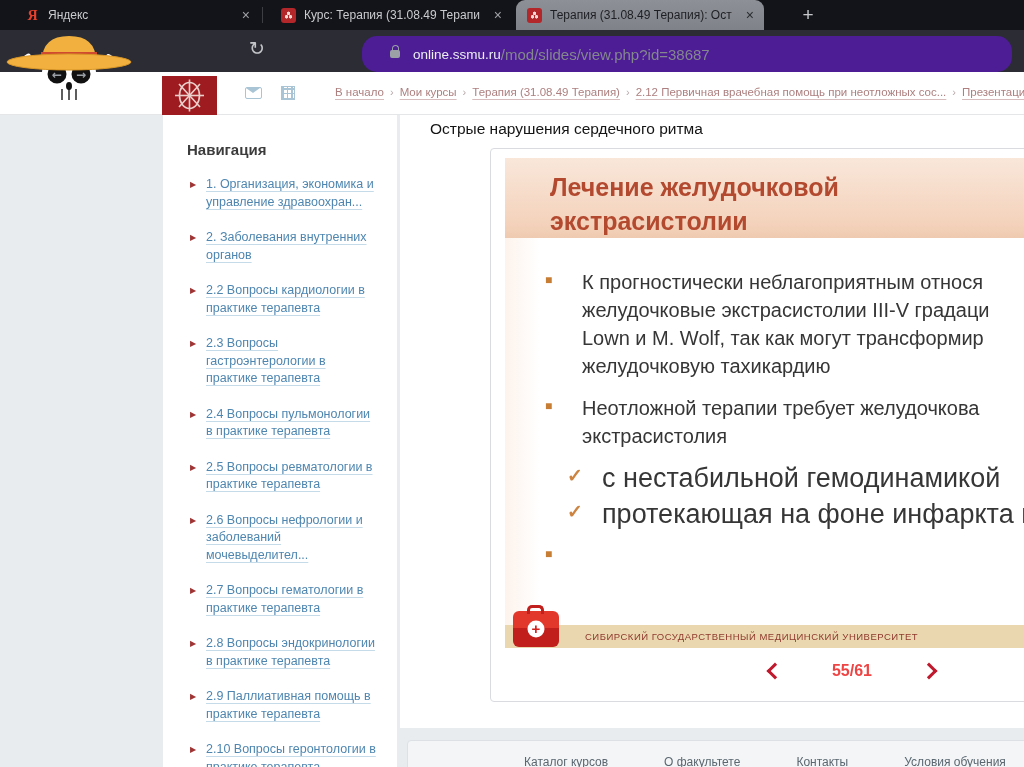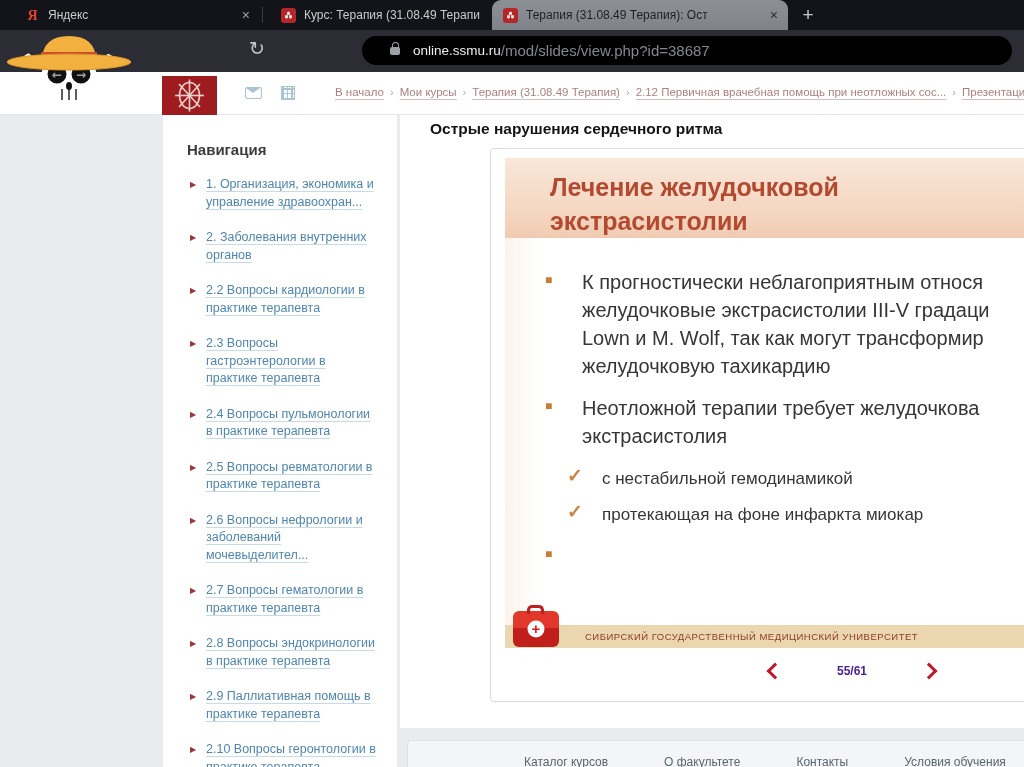--- a/index.html
+++ b/index.html
@@ -3,38 +3,38 @@
 <meta charset="utf-8">
 <style>
   html,body{margin:0;padding:0;width:1024px;height:767px;overflow:hidden;
     font-family:"Liberation Sans",sans-serif;background:#fff;position:relative}
 
   
   .tabbar{position:absolute;top:0;left:0;width:100%;height:30px;background:#131419;z-index:5}
   .tab{position:absolute;top:0;height:30px;display:flex;align-items:center;color:#c9cbce;font-size:12px;cursor:pointer}
   .tab-1{left:14px;width:246px}
   .tab-2{left:270px;width:242px}
-  .tab-3{left:492px;width:296px;background:linear-gradient(180deg,#8d9096,#7f8288);border-radius:9px 9px 0 0;color:#1d1f24}
+  .tab-3{left:516px;width:248px;background:linear-gradient(180deg,#8d9096,#7f8288);border-radius:9px 9px 0 0;color:#1d1f24}
   .tab-title{flex:1;overflow:hidden;white-space:nowrap}
   .tab-close{margin:0 10px 0 8px;color:#9fa2a7;font-size:14px;line-height:14px}
   .tab-3 .tab-close{color:#2b2d31}
   .tabsep{position:absolute;top:7px;left:262px;width:1px;height:16px;background:#3c3e44}
   .fav{width:15px;height:15px;margin:0 8px 0 11px;flex:0 0 auto;position:relative}
   .fav-yandex{color:#e8402c;font-weight:bold;font-size:14px;line-height:15px;text-align:center;font-family:"Liberation Serif",serif}
   .fav-ssmu{background:#b3262a;border-radius:3px}
   .fav-ssmu::after{content:"";position:absolute;inset:2px;
     background:radial-gradient(circle at 50% 30%,#f4d9d4 0 1.5px,transparent 2px),
                radial-gradient(circle at 32% 62%,#f4d9d4 0 1.5px,transparent 2px),
                radial-gradient(circle at 68% 62%,#f4d9d4 0 1.5px,transparent 2px)}
   .newtab{position:absolute;left:794px;top:3px;width:28px;height:24px;color:#c6c8cb;
     font-size:19px;text-align:center;line-height:23px;cursor:pointer}
 
   .toolbar{position:absolute;top:30px;left:0;width:100%;height:42px;background:#2b2c34;z-index:4}
   .reload{position:absolute;left:249px;top:7px;font-size:19px;color:#c3c5c9;cursor:pointer;font-family:"DejaVu Sans",sans-serif}
-  .urlbar{position:absolute;left:362px;top:6px;width:650px;height:29px;background:#000000;
+  .urlbar{position:absolute;left:362px;top:6px;width:650px;height:36px;background:#4c1d95;
     border-radius:15px;display:flex;align-items:center;padding-left:28px;box-sizing:border-box}
   .lock{width:10px;height:8px;background:#9aa0a6;border-radius:2px;position:relative;margin-right:13px;flex:0 0 auto}
   .lock::before{content:"";position:absolute;left:1.5px;top:-5px;width:7px;height:6px;
     border:1.5px solid #9aa0a6;border-bottom:none;border-radius:4px 4px 0 0;box-sizing:border-box}
   .url-domain{color:#eceef0;font-size:13.5px;white-space:pre}
   .url-path{color:#84878d;font-size:15px;white-space:pre}
 
   .skull{position:absolute;left:3px;top:24px;z-index:20}
   .skull svg{display:block}
   .skull text{font-family:"DejaVu Sans",sans-serif;font-weight:bold}
@@ -60,55 +60,55 @@
   
   .content{position:absolute;top:115px;bottom:0;left:0;width:100%;background:#e9ecef}
   .sidebar-card{position:absolute;left:163px;top:0;width:234px;height:100%;background:#fff;overflow:hidden}
   .nav-title{margin:26px 5px 0 24px;font-size:15px;font-weight:bold;color:#3c3c3c}
   .nav-item{display:flex;margin:18px 0 0 27px;cursor:pointer}
   .nav-marker{width:16px;flex:0 0 auto;font-size:8px;color:#9e3434;padding-top:4px}
   .nav-link{font-size:12.5px;line-height:17.5px;color:#4e86b0;white-space:pre;
     text-decoration:underline;text-decoration-color:#c6dbe9;text-underline-offset:3px}
 
   .main-card{position:absolute;left:400px;top:0;width:640px;height:613px;background:#fff}
-  .page-title{position:absolute;left:30px;top:5px;font-size:15.5px;font-weight:bold;color:#141414}
+  .page-title{position:absolute;left:30px;top:5px;font-size:15.5px;font-weight:normal;color:#141414}
 
   .slide-frame{position:absolute;left:90px;top:33px;width:562px;height:552px;background:#fff;
     border:1px solid #d9dbe0;border-radius:4px}
   .slide{position:absolute;left:14px;top:9px;width:548px;height:490px;overflow:hidden;
     background:linear-gradient(90deg,#fdf3ec 0,#fff 34px)}
   .slide-header{height:80px;background:linear-gradient(180deg,#f9e7da 0%,#f4d3bc 80%,#efcab1 100%)}
   .slide-title{padding:12px 0 0 45px;font-size:25px;line-height:34px;font-weight:bold;
     color:#b3492f;white-space:pre}
   .slide-body{padding-top:30px}
   .b-row{display:flex;padding-left:40px;margin-bottom:14px}
   .b-row .marker{width:37px;flex:0 0 auto;font-size:12px;color:#c77d33;padding-top:5px}
   .b-row .btxt{font-size:20px;line-height:28px;color:#363636;white-space:pre}
   .c-row{display:flex;padding-left:62px;margin:0 0 7px}
   .c-row .marker{width:35px;flex:0 0 auto;font-size:19px;font-weight:bold;color:#cd8440}
-  .c-row .btxt{font-size:17px;line-height:29px;color:#363636;white-space:pre}
+  .c-row .btxt{font-size:27px;line-height:29px;color:#363636;white-space:pre}
   .b-last{margin-top:13px}
 
   .slide-band{position:absolute;left:0;right:0;bottom:0;height:23px;background:#ead7b0}
   .band-text{position:absolute;left:80px;top:6px;font-size:9.5px;font-weight:normal;
     letter-spacing:.5px;color:#8e3a2c;white-space:nowrap}
   .med-case{position:absolute;left:8px;top:-14px;width:46px;height:36px;border-radius:6px;
     background:linear-gradient(180deg,#e2372b 0 46%,#c01f1b 46% 100%)}
   .med-case::before{content:"";position:absolute;left:14px;top:-6px;width:17px;height:9px;
     border:3px solid #c01f1b;border-bottom:none;border-radius:5px 5px 0 0;box-sizing:border-box}
   .med-case::after{content:"+";position:absolute;left:50%;top:50%;transform:translate(-50%,-50%);
     width:17px;height:17px;background:#fff;border-radius:50%;color:#d21f1b;
     font-size:15px;font-weight:bold;text-align:center;line-height:16px}
 
   .pager{position:absolute;left:278px;top:511px;width:166px;height:22px;display:flex;
     align-items:center;justify-content:space-between}
   .chev{width:9px;height:9px;border-left:3px solid #c0182c;border-bottom:3px solid #c0182c;cursor:pointer}
   .chev-left{transform:rotate(45deg)}
   .chev-right{transform:rotate(225deg)}
-  .pager-label{font-size:12px;font-weight:bold;color:#4c1d95}
+  .pager-label{font-size:16px;font-weight:bold;color:#ef4444}
 
   .page-footer{position:absolute;left:407px;top:625px;width:640px;height:40px;background:#f3f5f7;
     border:1px solid #dde1e5;border-radius:4px 4px 0 0;box-sizing:border-box}
   .footer-links{display:flex;gap:56px;padding:14px 0 0 116px;font-size:12px}
   .footer-link{color:#5b6770;white-space:nowrap;cursor:pointer}
 </style>
 </head>
 <body>
 
 <div class="tabbar">

